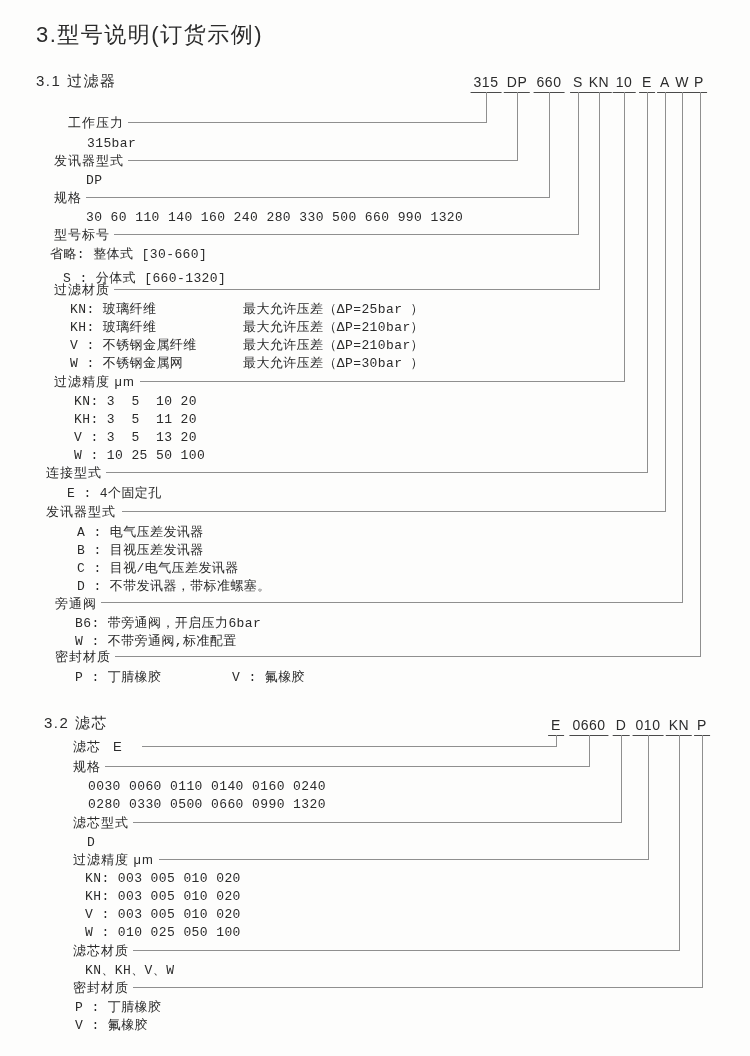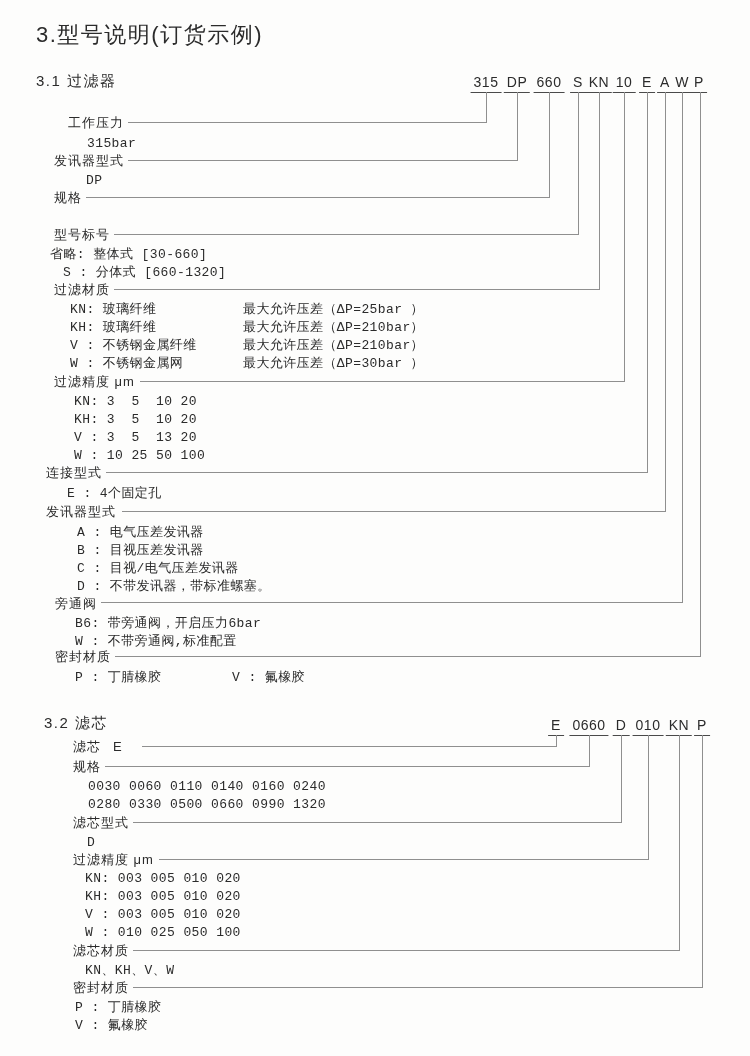--- a/index.html
+++ b/index.html
@@ -52,38 +52,39 @@
   <div class="conn" style="left:101px;top:92px;width:581px;height:510px"></div>
   <div class="conn" style="left:115px;top:92px;width:585px;height:564px"></div>
 
   <div class="t lab" style="left:68px;top:115px">工作压力</div>
   <div class="t itm" style="left:87px;top:136px">315bar</div>
 
   <div class="t lab" style="left:54px;top:153px">发讯器型式</div>
   <div class="t itm" style="left:86px;top:173px">DP</div>
 
   <div class="t lab" style="left:54px;top:190px">规格</div>
+  <div class="t itm" style="left:86px;top:210px">30 60 110 140 160 240 280 330 500 660 990 1320</div>
 
   <div class="t lab" style="left:54px;top:227px">型号标号</div>
   <div class="t itm" style="left:50px;top:247px">省略: 整体式 [30-660]</div>
-  <div class="t itm" style="left:63px;top:265px">S : 分体式 [660-1320]</div>
+  <div class="t itm" style="left:63px;top:271px">S : 分体式 [660-1320]</div>
 
   <div class="t lab" style="left:54px;top:282px">过滤材质</div>
   <div class="t itm" style="left:70px;top:302px">KN: 玻璃纤维</div>
   <div class="t itm" style="left:243px;top:302px">最大允许压差（ΔP=25bar ）</div>
   <div class="t itm" style="left:70px;top:320px">KH: 玻璃纤维</div>
   <div class="t itm" style="left:243px;top:320px">最大允许压差（ΔP=210bar）</div>
   <div class="t itm" style="left:70px;top:338px">V : 不锈钢金属纤维</div>
   <div class="t itm" style="left:243px;top:338px">最大允许压差（ΔP=210bar）</div>
   <div class="t itm" style="left:70px;top:356px">W : 不锈钢金属网</div>
   <div class="t itm" style="left:243px;top:356px">最大允许压差（ΔP=30bar ）</div>
 
   <div class="t lab" style="left:54px;top:374px">过滤精度 μm</div>
   <div class="t itm" style="left:74px;top:394px">KN: 3  5  10 20</div>
-  <div class="t itm" style="left:74px;top:412px">KH: 3  5  10 20</div>
+  <div class="t itm" style="left:74px;top:412px">KH: 3  5  11 20</div>
   <div class="t itm" style="left:74px;top:430px">V : 3  5  13 20</div>
   <div class="t itm" style="left:74px;top:448px">W : 10 25 50 100</div>
 
   <div class="t lab" style="left:46px;top:465px">连接型式</div>
   <div class="t itm" style="left:67px;top:486px">E : 4个固定孔</div>
 
   <div class="t lab" style="left:46px;top:504px">发讯器型式</div>
   <div class="t itm" style="left:77px;top:525px">A : 电气压差发讯器</div>
   <div class="t itm" style="left:77px;top:543px">B : 目视压差发讯器</div>
   <div class="t itm" style="left:77px;top:561px">C : 目视/电气压差发讯器</div>

